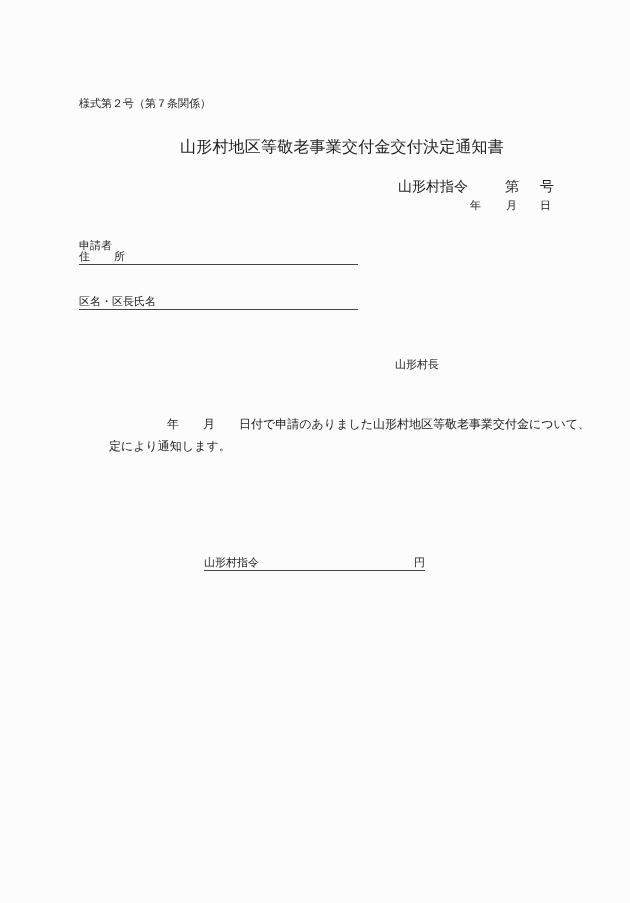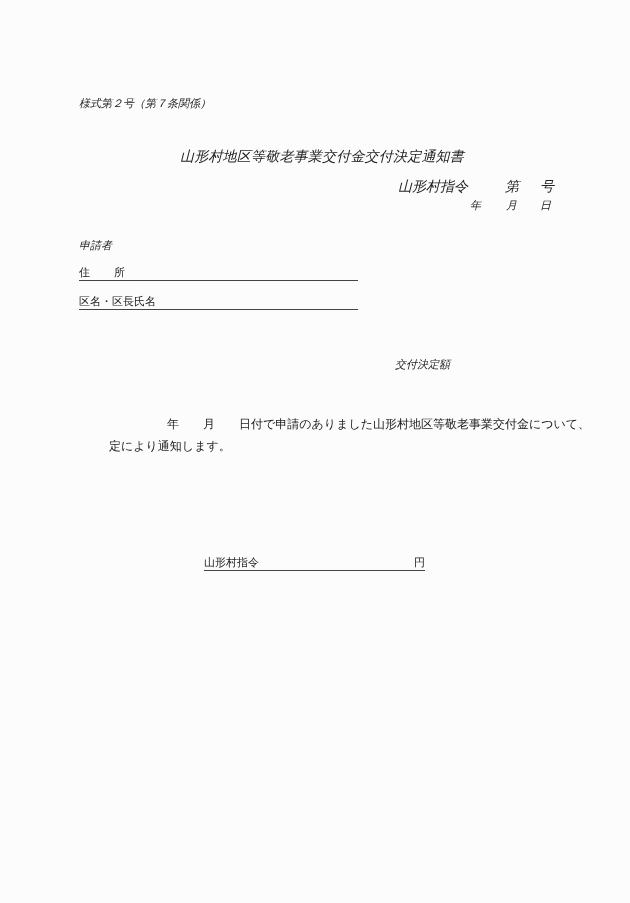--- a/index.html
+++ b/index.html
@@ -9,35 +9,35 @@
     }
     body {
       width: 630px;
       height: 903px;
       position: relative;
       overflow: hidden;
       font-family: "DejaVu Serif", "Liberation Serif", serif;
       color: #222;
       font-size: 11px;
     }
-    .abs { position: absolute; white-space: nowrap; font-style: italic; }
+    .abs { position: absolute; white-space: nowrap; }
     .form-no { left: 79px; top: 96px; font-size: 11px; }
-    .title { left: 180px; top: 137px; font-size: 14px; letter-spacing: 0.2px; margin-top: 11px; }
+    .title { left: 180px; top: 137px; font-size: 16px; letter-spacing: 0.2px; }
     .ref-line { top: 178px; font-size: 14px; }
     .date-line { top: 198px; font-size: 11px; }
     .applicant { left: 79px; top: 238px; }
     .field {
       position: absolute;
       left: 79px;
       width: 279px;
       height: 15px;
       border-bottom: 1px solid #444;
       white-space: nowrap;
     }
-    .field-addr { top: 265px; }
+    .field-addr { top: 249px; }
     .field-name { top: 294px; }
     .mayor { left: 395px; top: 357px; }
     .body-text {
       position: absolute;
       left: 81px;
       top: 414px;
       width: 475px;
       line-height: 21.5px;
       font-size: 12px;
       margin-left: 28px;
@@ -75,21 +75,21 @@
 <div class="field field-addr">
   <span>住</span><span class="gap-l" style="width:24px;"></span><span>所</span>
   <span></span>
 </div>
 
 <div class="field field-name">
   <span>区名・区長氏名</span>
   <span></span>
 </div>
 
-<div class="abs mayor">交付決定額</div>
+<div class="abs mayor">山形村長</div>
 
 <div class="body-text">
   <span class="line"><span class="gap-l" style="width:58px;"></span><span>年</span><span class="gap-l" style="width:24px;"></span><span>月</span><span class="gap-l" style="width:24px;"></span><span>日付で申請のありました山形村地区等敬老事業交付金について、</span></span>
   <span class="line">定により通知します。</span>
 </div>
 
 <div class="amount">
   <span>山形村指令</span>
   <span></span>
   <span class="yen">円</span>

